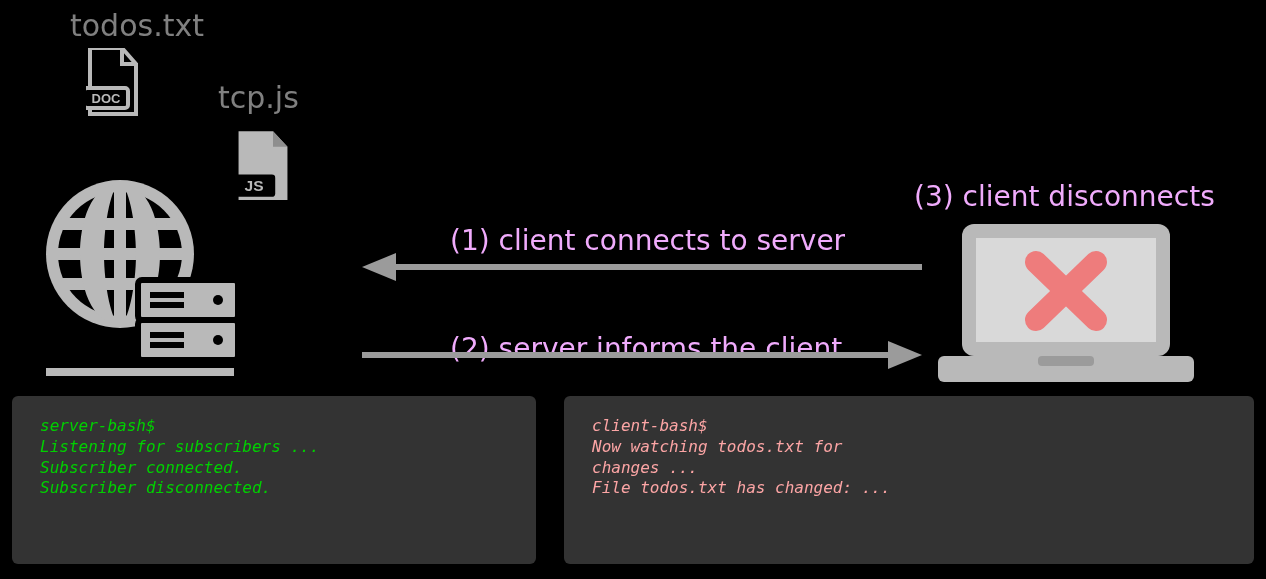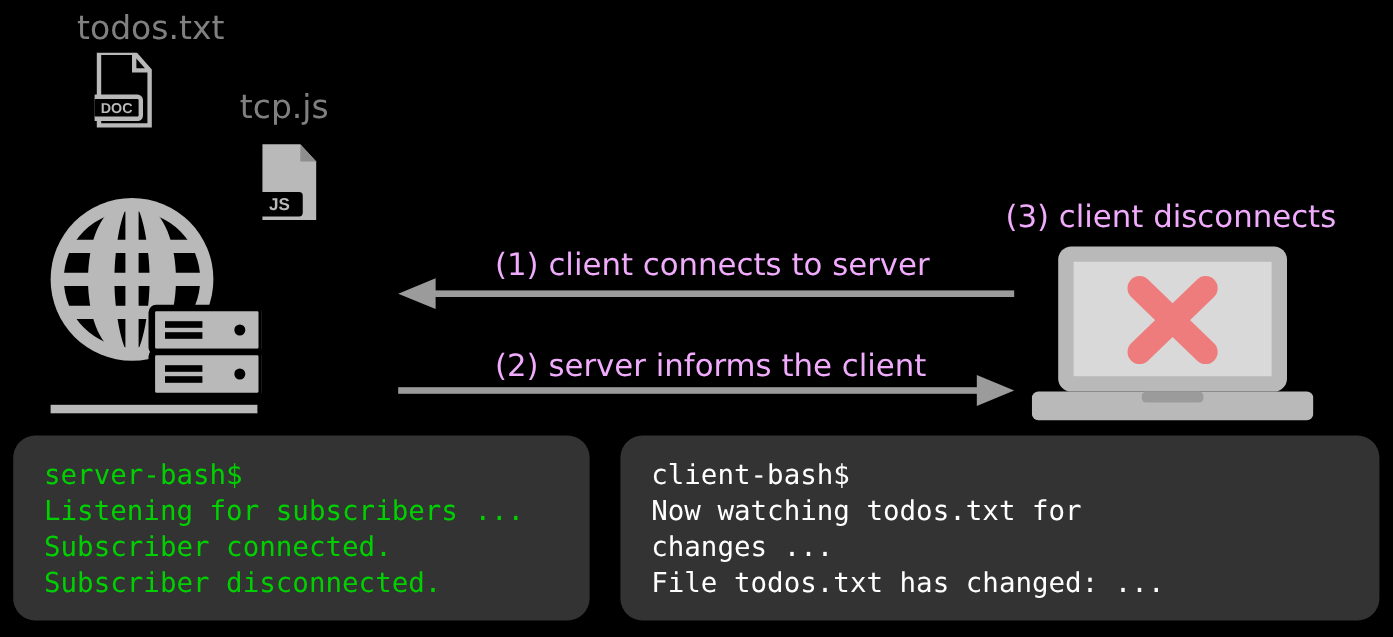--- a/index.html
+++ b/index.html
@@ -60,36 +60,37 @@
   .arrow-caption {
     position: absolute;
     color: #f0abfc;
     font-size: 28px;
   }
 
   
   .term {
     position: absolute;
     background: #333333;
-    border-radius: 20px;
+    border-radius: 6px;
     padding: 20px 28px 22px;
     font-family: "DejaVu Sans Mono", "Consolas", monospace;
-    font-size: 25px;
+    font-size: 16px;
     line-height: 1.3;
     white-space: pre;
+    font-style: italic;
   }
   #term-server {
     left: 12px; top: 396px;
     width: 524px; height: 168px;
     color: #00d000;
   }
   #term-client {
     left: 564px; top: 396px;
     width: 690px; height: 168px;
-    color: #ffffff;
+    color: #fca5a5;
   }
 </style>
 </head>
 <body>
 
 <div id="lbl-todos" class="file-label">todos.txt</div>
 
 <div id="lbl-tcp" class="file-label">tcp.js</div>
 
 <svg id="ico-todos" class="file-icon" viewBox="0 0 54 70">
@@ -146,21 +147,21 @@
   <g stroke="#ee7c7c" stroke-width="22" stroke-linecap="round">
     <line x1="98" y1="42" x2="158" y2="100"></line>
     <line x1="158" y1="42" x2="98" y2="100"></line>
   </g>
 </svg>
 
 <div class="arrow-caption" style="left:450px; top:224px;">(1) client connects to server</div>
 <div class="arrow-line" style="left:394px; top:264px; width:528px;"></div>
 <div class="arrow-head-l" style="left:362px; top:253px;"></div>
 
-<div class="arrow-caption" style="left:450px; top:316px;">(2) server informs the client</div>
+<div class="arrow-caption" style="left:450px; top:332px;">(2) server informs the client</div>
 <div class="arrow-line" style="left:362px; top:352px; width:528px;"></div>
 <div class="arrow-head-r" style="left:888px; top:341px;"></div>
 
 <div class="arrow-caption" style="left:914px; top:180px;">(3) client disconnects</div>
 
 <div id="term-server" class="term">server-bash$
 Listening for subscribers ...
 Subscriber connected.
 Subscriber disconnected.</div>
 

